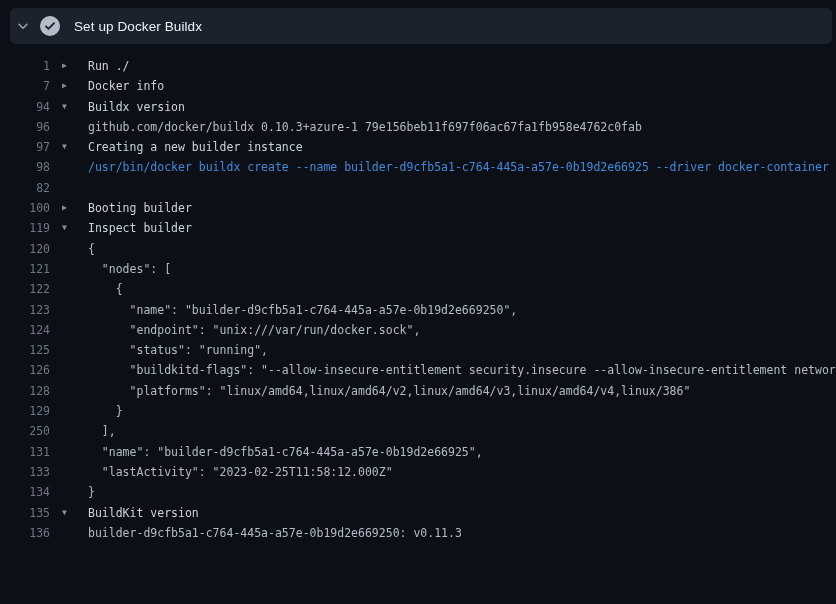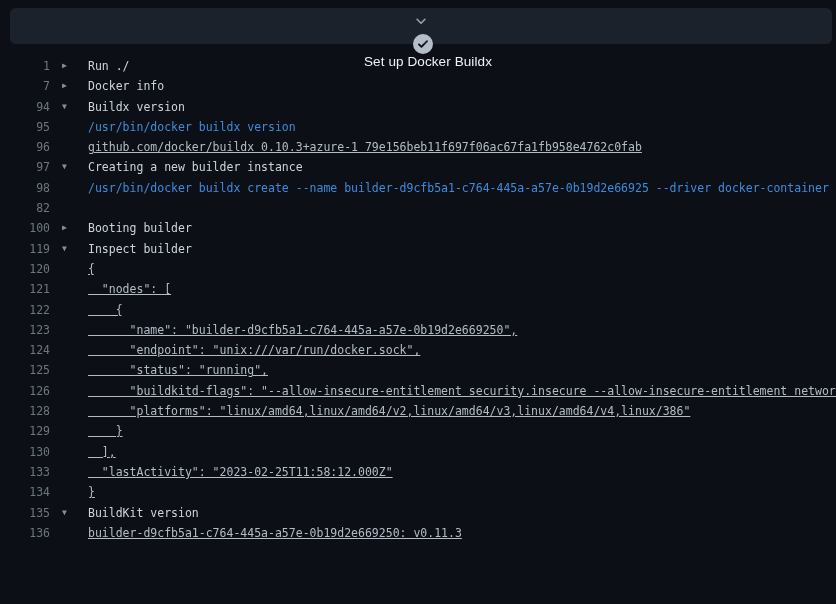--- a/index.html
+++ b/index.html
@@ -13,21 +13,20 @@
   }
   .step-header {
     position: absolute;
     left: 10px; top: 8px; right: 4px;
     height: 36px;
     background: #1c222c;
     border-radius: 6px;
     display: flex;
     align-items: center;
     cursor: pointer;
-    flex-direction: column;
   }
   .chev {
     width: 26px; height: 26px;
     display: flex; align-items: center; justify-content: center;
     flex: none;
   }
   .status {
     width: 20px; height: 20px;
     margin-left: 4px;
     display: flex; align-items: center; justify-content: center;
@@ -64,21 +63,21 @@
     flex: none;
     width: 18px;
     margin-left: 12px;
     font-size: 8px;
     color: #868f99;
   }
   .row .text { white-space: pre; padding-left: 8px; }
   .row.out .text, .row.cmd .text { margin-left: 30px; }
   .row.group { cursor: pointer; }
   .row.group .text { color: #ccd4dc; }
-  .row.out .text { color: #b3bcc5; text-decoration: underline; }
+  .row.out .text { color: #b3bcc5; }
   .row.cmd .text { color: #3f8bdb; }
 </style>
 </head>
 <body>
 
 <div class="container">
 
   <div class="step-header">
     <span class="chev">
       <svg width="14" height="14" viewBox="0 0 16 16" aria-hidden="true">
@@ -90,36 +89,36 @@
         <path fill="#b4bdc8" fill-rule="evenodd" d="M8 16A8 8 0 118 0a8 8 0 010 16zm3.78-9.72a.75.75 0 00-1.06-1.06L6.75 9.19 5.28 7.72a.75.75 0 00-1.06 1.06l2 2a.75.75 0 001.06 0l4.5-4.5z"></path>
       </svg>
     </span>
     <span class="step-title">Set up Docker Buildx</span>
   </div>
 
   <div class="log" id="log-rows">
       <div class="row group"><span class="num">1</span><span class="arrow">▶</span><span class="text">Run ./</span></div>
       <div class="row group"><span class="num">7</span><span class="arrow">▶</span><span class="text">Docker info</span></div>
       <div class="row group"><span class="num">94</span><span class="arrow">▼</span><span class="text">Buildx version</span></div>
-      <div class="row cmd"><span class="num">95</span><span class="text">/usr/bin/docker buildx version</span></div>
       <div class="row out"><span class="num">96</span><span class="text">github.com/docker/buildx 0.10.3+azure-1 79e156beb11f697f06ac67fa1fb958e4762c0fab</span></div>
       <div class="row group"><span class="num">97</span><span class="arrow">▼</span><span class="text">Creating a new builder instance</span></div>
       <div class="row cmd"><span class="num">98</span><span class="text">/usr/bin/docker buildx create --name builder-d9cfb5a1-c764-445a-a57e-0b19d2e66925 --driver docker-container</span></div>
       <div class="row out"><span class="num">82</span></div>
       <div class="row group"><span class="num">100</span><span class="arrow">▶</span><span class="text">Booting builder</span></div>
       <div class="row group"><span class="num">119</span><span class="arrow">▼</span><span class="text">Inspect builder</span></div>
       <div class="row out"><span class="num">120</span><span class="text">{</span></div>
       <div class="row out"><span class="num">121</span><span class="text">  "nodes": [</span></div>
       <div class="row out"><span class="num">122</span><span class="text">    {</span></div>
       <div class="row out"><span class="num">123</span><span class="text">      "name": "builder-d9cfb5a1-c764-445a-a57e-0b19d2e669250",</span></div>
       <div class="row out"><span class="num">124</span><span class="text">      "endpoint": "unix:///var/run/docker.sock",</span></div>
       <div class="row out"><span class="num">125</span><span class="text">      "status": "running",</span></div>
       <div class="row out"><span class="num">126</span><span class="text">      "buildkitd-flags": "--allow-insecure-entitlement security.insecure --allow-insecure-entitlement network.host",</span></div>
       <div class="row out"><span class="num">128</span><span class="text">      "platforms": "linux/amd64,linux/amd64/v2,linux/amd64/v3,linux/amd64/v4,linux/386"</span></div>
       <div class="row out"><span class="num">129</span><span class="text">    }</span></div>
-      <div class="row out"><span class="num">130</span><span class="text">  ],</span></div>
+      <div class="row out"><span class="num">250</span><span class="text">  ],</span></div>
+      <div class="row out"><span class="num">131</span><span class="text">  "name": "builder-d9cfb5a1-c764-445a-a57e-0b19d2e66925",</span></div>
       <div class="row out"><span class="num">133</span><span class="text">  "lastActivity": "2023-02-25T11:58:12.000Z"</span></div>
       <div class="row out"><span class="num">134</span><span class="text">}</span></div>
       <div class="row group"><span class="num">135</span><span class="arrow">▼</span><span class="text">BuildKit version</span></div>
       <div class="row out"><span class="num">136</span><span class="text">builder-d9cfb5a1-c764-445a-a57e-0b19d2e669250: v0.11.3</span></div>
     </div>
 
 </div>
 
 </body></html>

